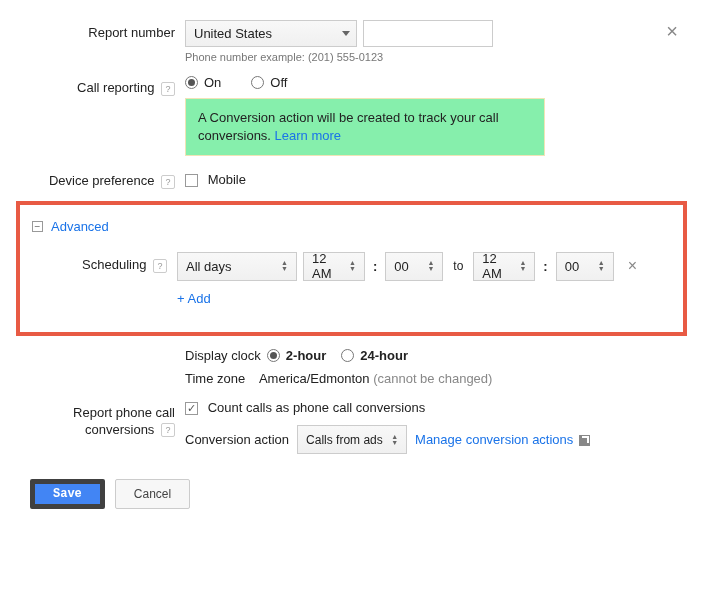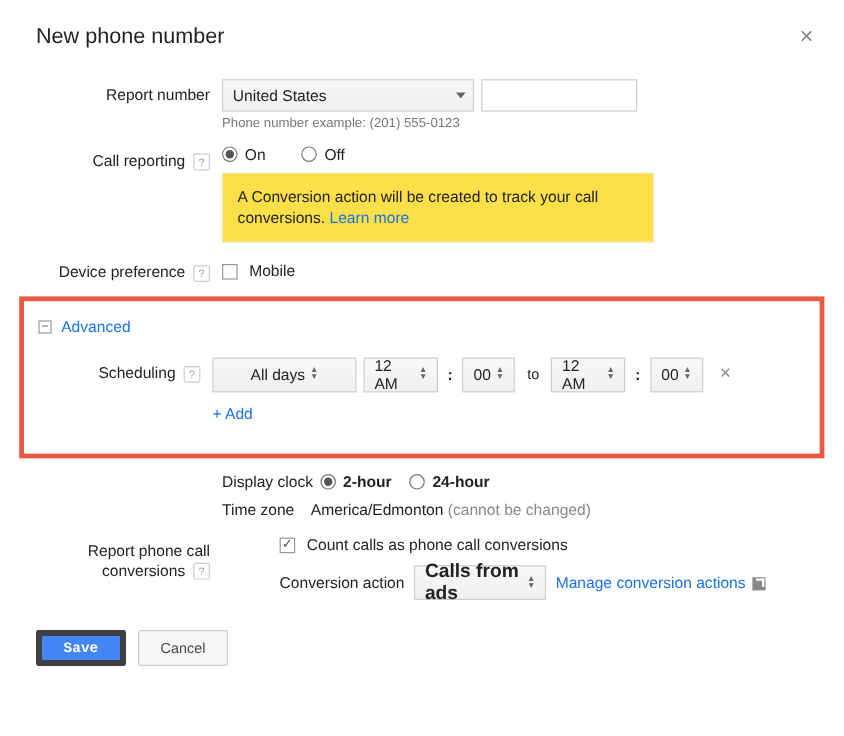--- a/index.html
+++ b/index.html
@@ -5,41 +5,41 @@
 * { box-sizing: border-box; margin: 0; padding: 0; }
 body { font-family: Arial, sans-serif; font-size: 13px; color: #222; background: #fff; width: 703px; }
 .dialog { padding: 20px 30px 20px 30px; position: relative; }
 .close-x { position: absolute; top: 20px; right: 25px; font-size: 20px; color: #888; cursor: pointer; }
 .title { font-size: 18px; font-weight: normal; color: #222; margin-bottom: 25px; }
 .row { display: flex; align-items: flex-start; margin-bottom: 12px; }
 .label-col { width: 155px; text-align: right; padding-right: 10px; padding-top: 5px; color: #222; }
 .control-col { flex: 1; }
 .help-icon { display: inline-block; width: 14px; height: 14px; border: 1px solid #ccc; border-radius: 2px; font-size: 9px; color: #999; text-align: center; line-height: 13px; margin-left: 3px; vertical-align: middle; cursor: pointer; }
 .select { display: inline-flex; align-items: center; justify-content: space-between; border: 1px solid #ccc; background: linear-gradient(#f8f8f8, #f0f0f0); height: 27px; padding: 0 6px 0 8px; cursor: pointer; }
-.country-select { width: 210px; }
+.country-select { width: 172px; }
 .text-input { border: 1px solid #ccc; height: 27px; padding: 0 6px; background: #fff; }
 .phone-input { width: 130px; margin-left: 6px; }
 .hint { font-size: 11px; color: #777; margin-top: 4px; }
 .radio-wrap { display: inline-flex; align-items: center; margin-right: 30px; }
 .radio-circle { width: 13px; height: 13px; border: 1px solid #777; border-radius: 50%; margin-right: 6px; display: inline-flex; align-items: center; justify-content: center; }
 .radio-dot { width: 7px; height: 7px; background: #555; border-radius: 50%; }
-.info-box { background: #fde047; border: 1px solid #f0e4b6; padding: 10px 12px; margin-top: 8px; width: 360px; line-height: 1.4; }
+.info-box { background: #86efac; border: 1px solid #f0e4b6; padding: 10px 12px; margin-top: 8px; width: 360px; line-height: 1.4; }
 .link { color: #1a73e8; text-decoration: none; cursor: pointer; }
 .checkbox { width: 13px; height: 13px; border: 1px solid #999; display: inline-flex; align-items: center; justify-content: center; margin-right: 6px; vertical-align: middle; }
 .checkmark { font-size: 11px; color: #555; line-height: 1; }
 .advanced-box { border: 4px solid #e85a44; padding: 14px 14px 14px 2px; margin: 8px -14px 12px -14px; }
 .adv-header { display: flex; align-items: center; margin-bottom: 12px; margin-left: 10px; }
 .collapse-box { width: 11px; height: 11px; border: 1px solid #999; font-size: 10px; line-height: 9px; text-align: center; color: #666; margin-right: 8px; cursor: pointer; }
 .adv-title { color: #1a73e8; font-size: 13px; }
 .date-input { width: 75px; height: 27px; border: 1px solid #ccc; display: inline-block; }
 .date-sep { margin: 0 8px; }
-.sched-select { border: 1px solid #ccc; background: linear-gradient(#f8f8f8, #f0f0f0); height: 29px; display: inline-flex; align-items: center; justify-content: center; padding: 0 8px 0 8px; cursor: pointer; }
+.sched-select { border: 1px solid #ccc; background: linear-gradient(#f8f8f8, #f0f0f0); height: 29px; display: inline-flex; align-items: center; justify-content: space-between; padding: 0 8px 0 8px; cursor: pointer; }
 .days-sel { width: 120px; }
 .hour-sel { width: 62px; }
-.min-sel { width: 44px; }
+.min-sel { width: 58px; }
 .updown { display: inline-flex; flex-direction: column; font-size: 7px; line-height: 6px; color: #666; margin-left: 4px; }
 .sched-row { display: flex; align-items: center; gap: 6px; }
 .colon { font-weight: bold; margin: 0 2px; }
 .to-text { margin: 0 4px; font-size: 12px; }
 .del-x { font-size: 16px; color: #888; margin-left: 8px; cursor: pointer; }
 .add-link { color: #1a73e8; margin-top: 10px; display: inline-block; cursor: pointer; }
 .display-clock-row { display: flex; align-items: center; }
 .clock-label { margin-right: 6px; }
 .bold { font-weight: bold; }
 .tz-row { margin-top: 8px; }
@@ -52,21 +52,20 @@
 .btn { height: 30px; padding: 0 18px; border-radius: 2px; cursor: pointer; font-size: 12px; display: inline-flex; align-items: center; }
 .btn-primary { background: #4285f4; color: #fff; border: 5px solid #404040; font-weight: bold; font-family: Liberation Mono, monospace; }
 .btn-default { background: #f7f7f7; border: 1px solid #ccc; color: #444; }
 .tri-down { display: inline-block; width: 0; height: 0; border-left: 4px solid transparent; border-right: 4px solid transparent; border-top: 5px solid #666; }
 </style>
 </head>
 <body>
 
 <div class="dialog">
   <div class="close-x">×</div>
-  <div class="title">New phone number</div>
 
   <div class="row">
     <div class="label-col">Report number</div>
     <div class="control-col">
       <div style="display:flex;align-items:center;">
         <div class="select country-select">
           <span>United States</span>
           <span class="tri-down"></span>
         </div>
         <input class="text-input phone-input" style="">
@@ -188,37 +187,37 @@
       </div>
       <div class="tz-row">
         <span>Time zone</span>
         &nbsp;&nbsp;
         <span>America/Edmonton</span>
         <span class="tz-note">(cannot be changed)</span>
       </div>
     </div>
   </div>
 
-  <div class="row" style="margin-top:14px;gap:48px;">
+  <div class="row" style="margin-top:14px;">
     <div class="label-col" style="line-height:1.3;">
       <span>Report phone call</span><br>
       <span>conversions</span>
       <span class="help-icon">?</span>
     </div>
     <div class="control-col">
       <div>
         <span class="checkbox">
             <span class="checkmark">✓</span>
           </span>
         <span>Count calls as phone call conversions</span>
       </div>
       <div class="conv-action-row">
         <span>Conversion action</span>
         <div class="sched-select calls-select">
-          <span style="font-weight:bold;font-size:16px;">Calls from ads</span>
+          <span style="font-weight:normal;font-size:12px;">Calls from ads</span>
           <span class="updown">
               <span>▲</span>
               <span>▼</span>
             </span>
         </div>
         <a class="link">
           <span>Manage conversion actions</span>
           <span class="ext-icon"></span>
         </a>
       </div>

